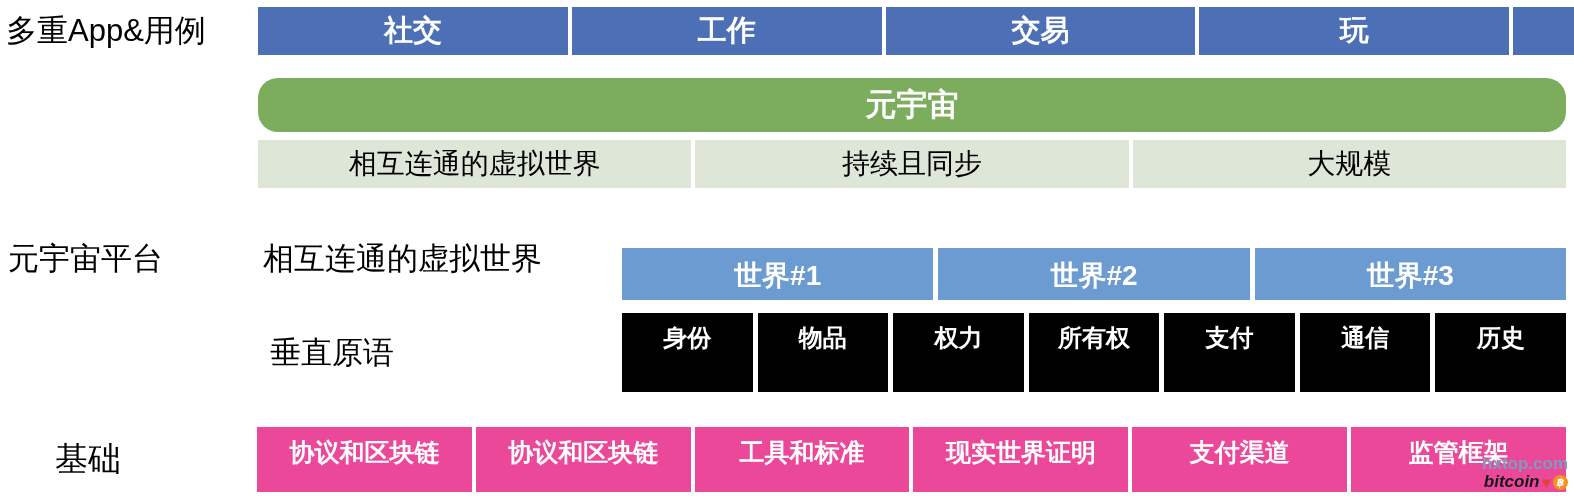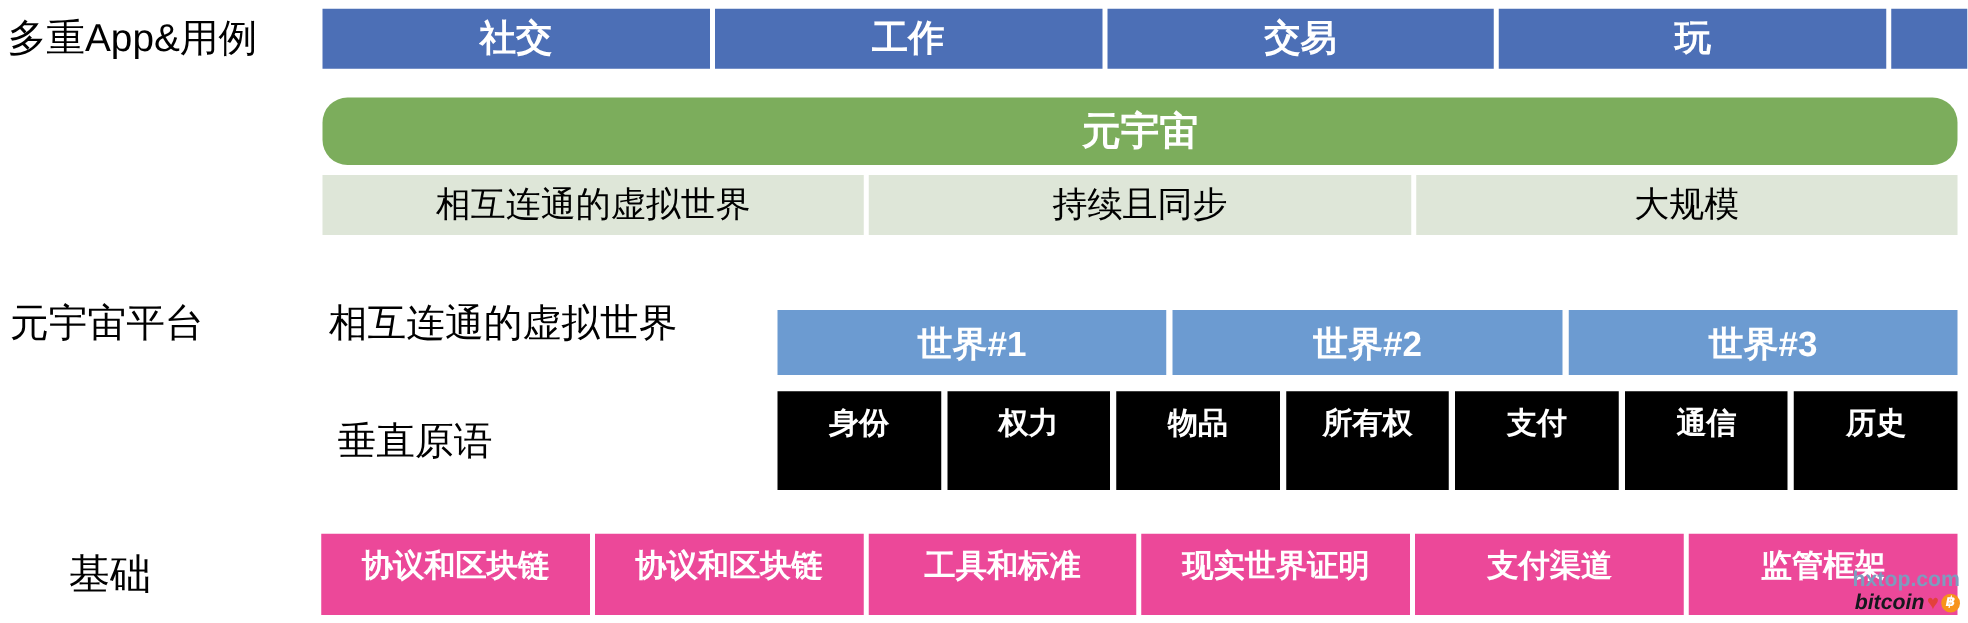--- a/index.html
+++ b/index.html
@@ -54,22 +54,22 @@
   <div class="lbl" style="left:263px;top:218px;height:82px;">相互连通的虚拟世界</div>
   <div class="flexrow gap5" style="left:622px;top:218px;width:944px;height:82px;">
     <div class="box world-box top-align">世界#1</div>
     <div class="box world-box top-align">世界#2</div>
     <div class="box world-box top-align">世界#3</div>
   </div>
 
   <div class="lbl" style="left:270px;top:313px;height:79px;">垂直原语</div>
   <div class="flexrow gap5" style="left:622px;top:313px;width:944px;height:79px;">
     <div class="box prim-box top-align">身份</div>
+    <div class="box prim-box top-align">物品</div>
     <div class="box prim-box top-align">权力</div>
-    <div class="box prim-box top-align">物品</div>
     <div class="box prim-box top-align">所有权</div>
     <div class="box prim-box top-align">支付</div>
     <div class="box prim-box top-align">通信</div>
     <div class="box prim-box top-align">历史</div>
   </div>
 
   <div class="lbl" style="left:55px;top:427px;height:65px;font-size:33px;">基础</div>
   <div class="flexrow gap4" style="left:257px;top:427px;width:1309px;height:65px;">
     <div class="box found-box top-align">协议和区块链</div>
     <div class="box found-box top-align">协议和区块链</div>

